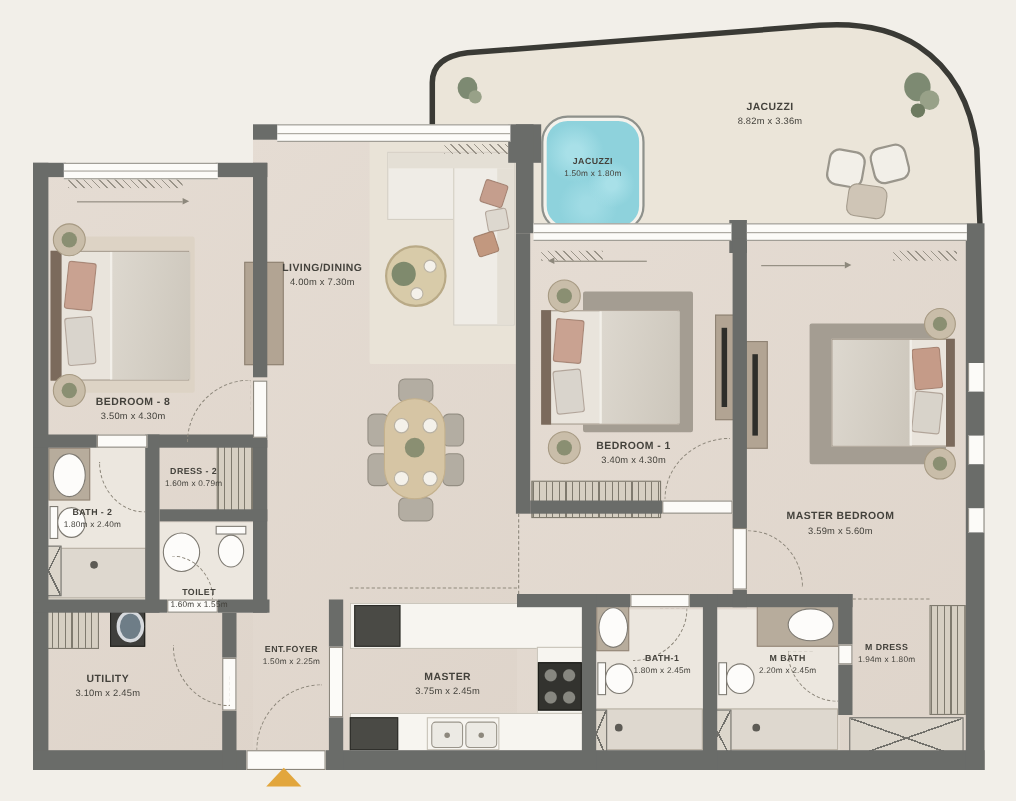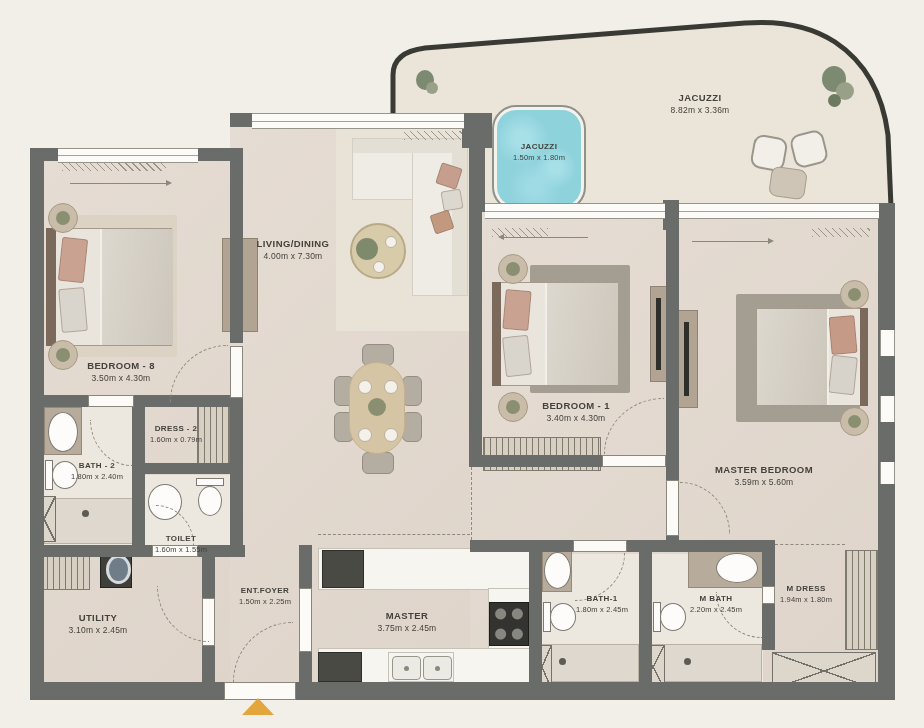--- a/index.html
+++ b/index.html
@@ -319,21 +319,21 @@
     <span class="dm">3.50m x 4.30m</span>
   </div>
   <div class="label" style="left:516px;top:400px;width:120px">
     <span class="nm">BEDROOM - 1</span>
     <span class="dm">3.40m x 4.30m</span>
   </div>
   <div class="label" style="left:694px;top:464px;width:140px">
     <span class="nm">MASTER BEDROOM</span>
     <span class="dm">3.59m x 5.60m</span>
   </div>
-  <div class="label sm" style="left:49px;top:461px;width:96px">
+  <div class="label sm" style="left:36px;top:461px;width:96px">
     <span class="nm">BATH - 2</span>
     <span class="dm">1.80m x 2.40m</span>
   </div>
   <div class="label sm" style="left:131px;top:424px;width:90px">
     <span class="nm">DRESS - 2</span>
     <span class="dm">1.60m x 0.79m</span>
   </div>
   <div class="label sm" style="left:136px;top:534px;width:90px">
     <span class="nm">TOILET</span>
     <span class="dm">1.60m x 1.55m</span>

